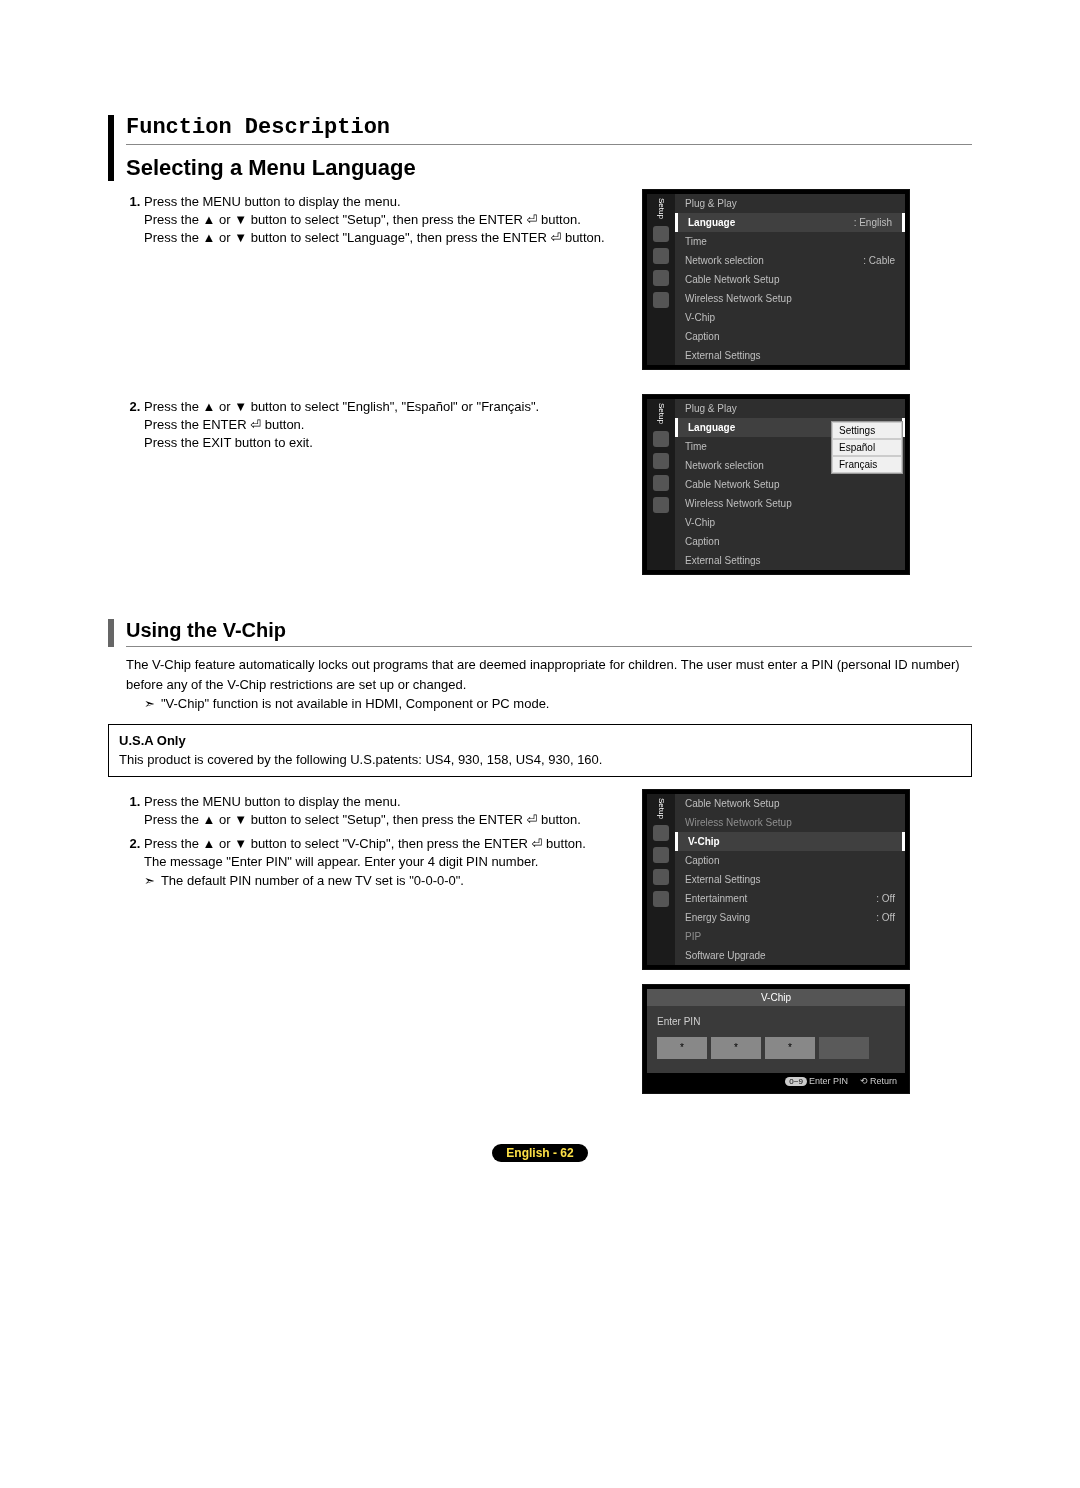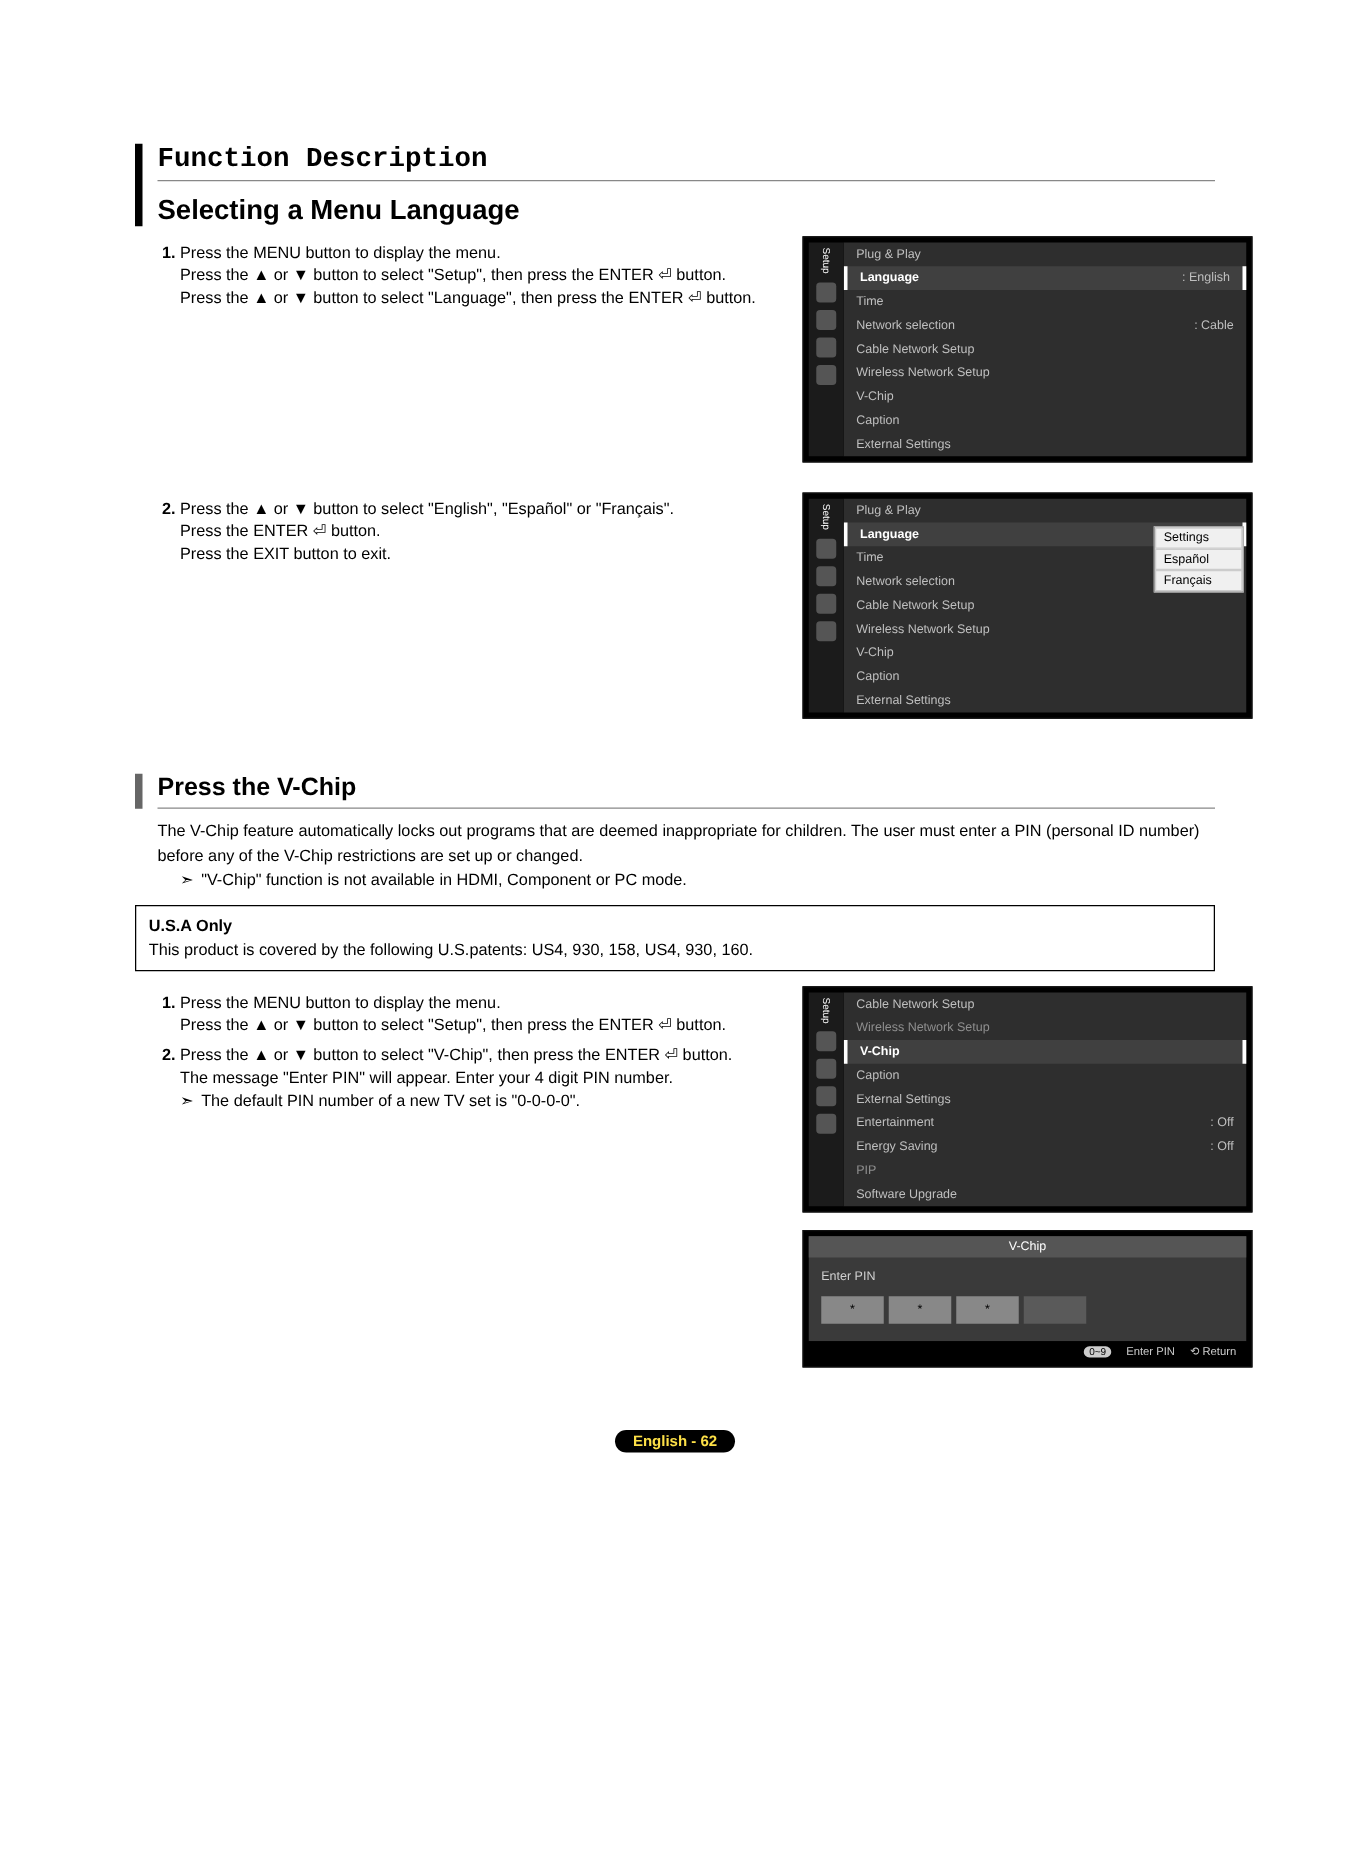--- a/index.html
+++ b/index.html
@@ -90,21 +90,21 @@
     text-decoration: underline;
     margin-bottom: 2px;
   }
   
   .tv {
     background: #000;
     color: #cfcfcf;
     font-size: 10px;
     margin-bottom: 14px;
     padding: 4px;
-    width: 360px;
+    width: 268px;
     box-sizing: border-box;
     border:1px solid #111;
   }
   .tv-body { display:flex; }
   .tv-side {
     width: 28px;
     background: #1b1b1b;
     display:flex;
     flex-direction:column;
     align-items:center;
@@ -182,21 +182,21 @@
     padding:3px 8px;
     font-size:9px;
     color:#ccc;
   }
   .pill {
     background:#ccc;
     color:#000;
     border-radius:6px;
     padding:0 4px;
     font-size:8px;
-    margin-right:12px;
+    margin-right:2px;
   }
   .page-num {
     text-align:center;
     margin-top:36px;
     font-size:12px;
   }
   .page-num .bar {
     display:inline-block;
     background:#000;
     color:#fde047;
@@ -339,21 +339,21 @@
         <div class="dropdown" id="tv2-dd">
             <div>Settings</div>
             <div>Español</div>
             <div>Français</div>
           </div>
       </div>
     </div>
   </div>
 
   <div class="section-bar">
-    <h2 class="section-title">Press the V-Chip</h2>
+    <h2 class="section-title">Using the V-Chip</h2>
   </div>
 
   <div style="line-height:1.5; margin-left:18px;">The V-Chip feature automatically locks out programs that are deemed inappropriate for children. The user must enter a PIN (personal ID number) before any of the V-Chip restrictions are set up or changed.</div>
   <div class="note-line">"V-Chip" function is not available in HDMI, Component or PC mode.</div>
 
   <div class="usa-box">
     <div class="usa-title">U.S.A Only</div>
     <div>This product is covered by the following U.S.patents: US4, 930, 158, US4, 930, 160.</div>
   </div>
 

